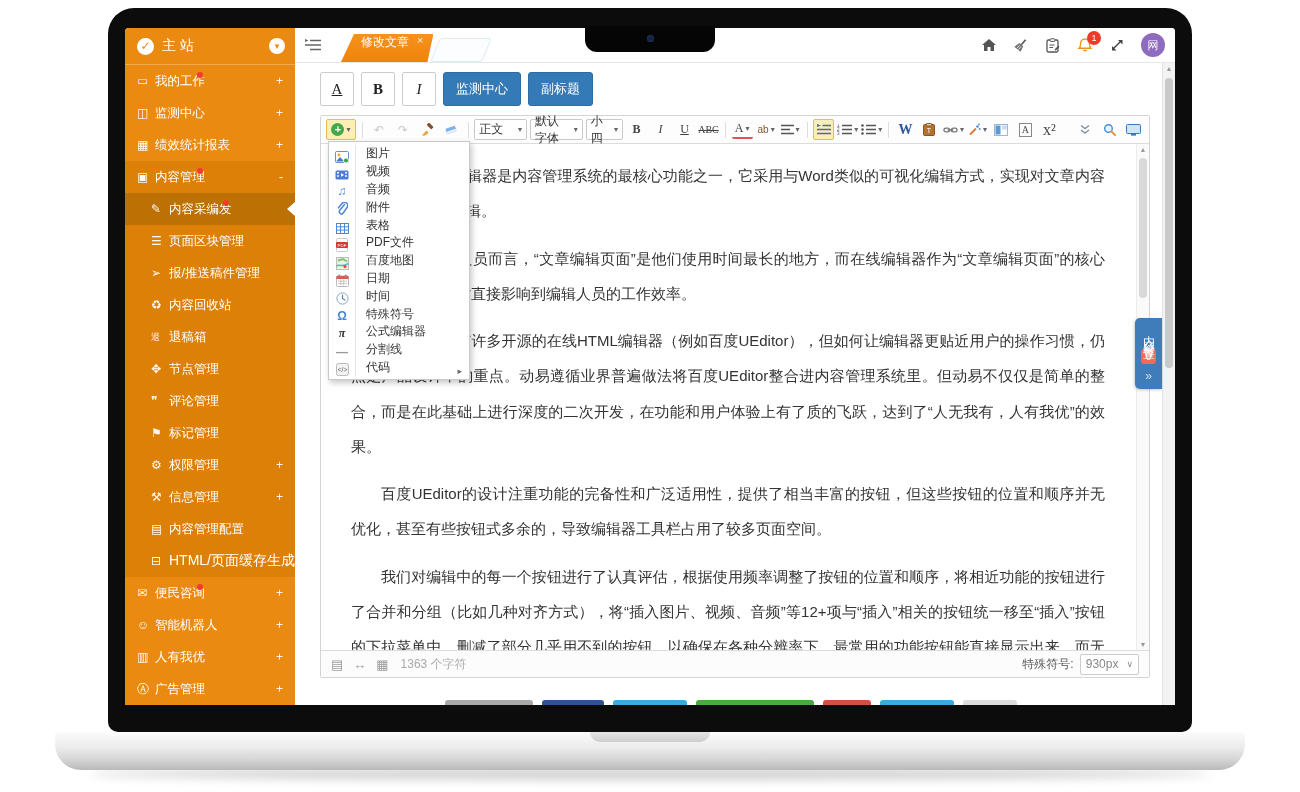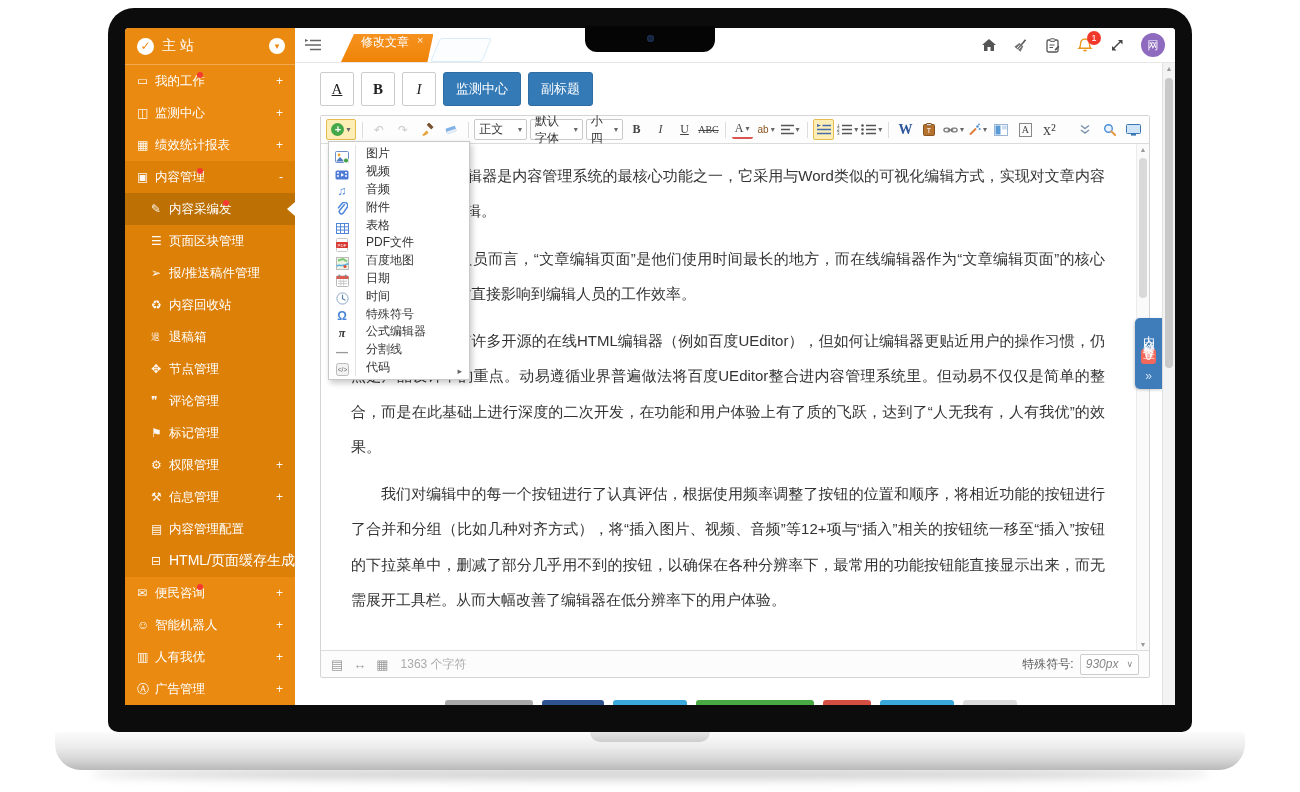--- a/index.html
+++ b/index.html
@@ -120,21 +120,21 @@
   .ed-scroll .thumb { position:absolute; top:14px; left:2px; width:8px; height:140px; background:#d9d9d9;
     border-radius:4px; }
 
   
   .ed-status { height:27px; border-top:1px solid #dcdcdc; display:flex; align-items:center;
     padding:0 10px; background:#fcfcfc; }
   .st-ic { color:#9a9a9a; font-size:13px; margin-right:10px; cursor:pointer; }
   .charcount { color:#aaa; font-size:12px; margin-left:2px; }
   .pw-label { margin-left:auto; font-size:12px; color:#555; }
   .pw-select { margin-left:6px; height:21px; border:1px solid #ccc; border-radius:2px; background:#fff;
-    font-size:12px; color:#888; display:flex; align-items:center; padding:0 5px; cursor:pointer;font-style:italic; }
+    font-size:12px; color:#888; display:flex; align-items:center; padding:0 5px; cursor:pointer; }
   .pw-select::after { content:"∨"; font-size:9px; color:#888; margin-left:8px; }
 
   
   .insert-menu { position:absolute; left:33px; top:113px; width:142px; background:#fff;
     border:1px solid #c9c9c9; box-shadow:2px 3px 6px rgba(0,0,0,0.22); z-index:40; padding:3px 0; }
   .menu-item { height:17.8px; display:flex; align-items:flex-end; cursor:pointer; }
   .mi-ic { width:26px; flex:none; display:flex; justify-content:center; align-items:center;
     font-size:12px; }
   .mi-lbl { flex:1; font-size:12px; color:#333; border-left:1px solid #e4e4e4; padding-left:10px;
     height:100%; display:flex; align-items:center; white-space:nowrap; }
@@ -493,20 +493,21 @@
                   <rect x="0.5" y="0.5" width="14" height="9" rx="1" fill="#cfe4f7" stroke="#3a78b5"></rect>
                   <rect x="5" y="10" width="5" height="1.6" fill="#3a78b5"></rect>
                 </svg>
             </span>
           </div>
 
           <div class="ed-content">
             <div class="p">在线HTML编辑器是内容管理系统的最核心功能之一，它采用与Word类似的可视化编辑方式，实现对文章内容的“所见即所得”编辑。</div>
             <div class="p">对网站编辑人员而言，“文章编辑页面”是他们使用时间最长的地方，而在线编辑器作为“文章编辑页面”的核心功能，其设计优劣直接影响到编辑人员的工作效率。</div>
             <div class="p">目前市面上有许多开源的在线HTML编辑器（例如百度UEditor），但如何让编辑器更贴近用户的操作习惯，仍然是产品设计中的重点。动易遵循业界普遍做法将百度UEditor整合进内容管理系统里。但动易不仅仅是简单的整合，而是在此基础上进行深度的二次开发，在功能和用户体验上有了质的飞跃，达到了“人无我有，人有我优”的效果。</div>
+            <div class="p">百度UEditor的设计注重功能的完备性和广泛适用性，提供了相当丰富的按钮，但这些按钮的位置和顺序并无优化，甚至有些按钮式多余的，导致编辑器工具栏占用了较多页面空间。</div>
             <div class="p">我们对编辑中的每一个按钮进行了认真评估，根据使用频率调整了按钮的位置和顺序，将相近功能的按钮进行了合并和分组（比如几种对齐方式），将“插入图片、视频、音频”等12+项与“插入”相关的按钮统一移至“插入”按钮的下拉菜单中，删减了部分几乎用不到的按钮，以确保在各种分辨率下，最常用的功能按钮能直接显示出来，而无需展开工具栏。从而大幅改善了编辑器在低分辨率下的用户体验。</div>
 
             <div class="ed-scroll">
               <span class="up">▲</span>
               <span class="thumb"></span>
               <span class="dn">▼</span>
             </div>
           </div>
 
           <div class="ed-status">

